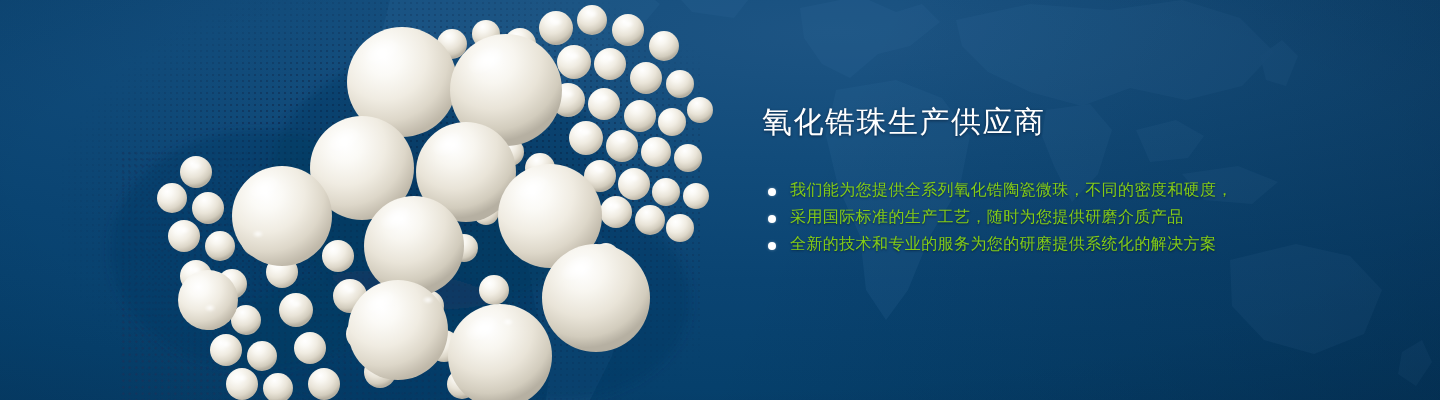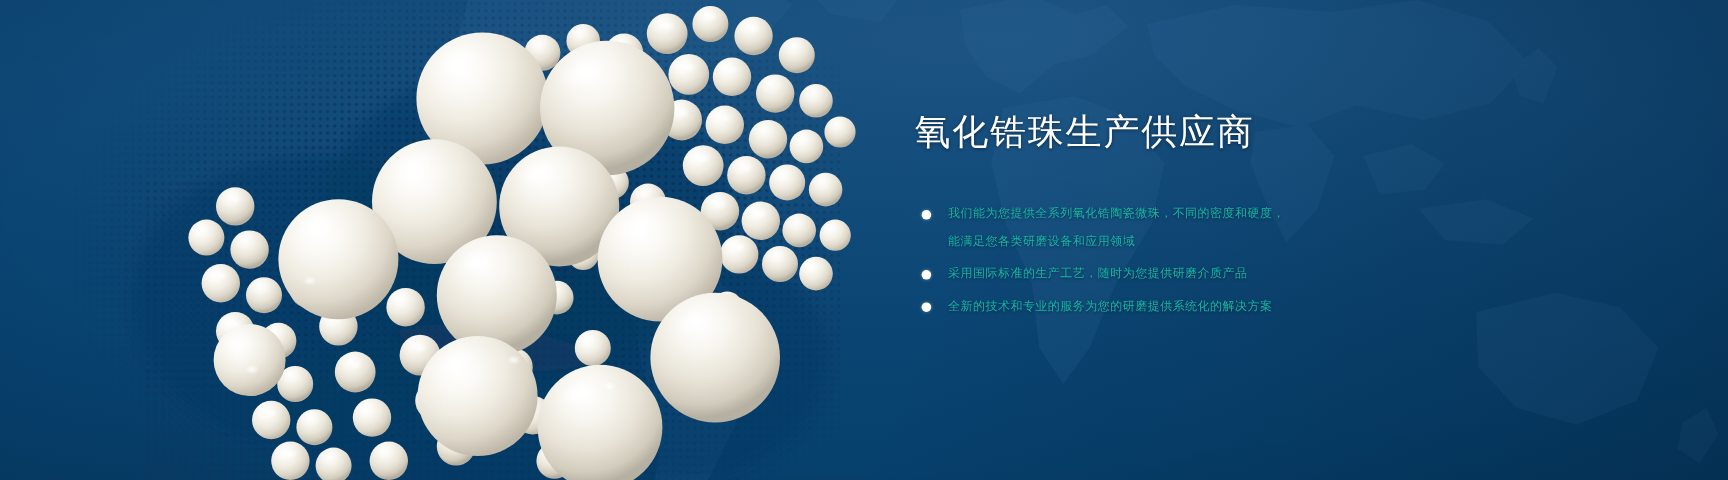--- a/index.html
+++ b/index.html
@@ -85,44 +85,45 @@
     width:560px;height:380px;
     border-radius:50%;
     background:radial-gradient(50% 50% at 50% 50%, rgba(2,26,50,0.30) 0%, rgba(2,26,50,0.0) 72%);
     filter:blur(6px);
     pointer-events:none;
   }
 
   
   .copy{
     position:absolute;
-    left:762px;top:93px;
+    left:762px;top:106px;
     width:500px;
+    font-family:Liberation Mono, monospace;
   }
   .headline{
     margin:0;
     font-size:30px;
     font-weight:400;
     letter-spacing:1.5px;
     color:#ffffff;
     line-height:1.2;
     text-shadow:0 1px 3px rgba(0,10,26,.55);
     white-space:nowrap;
   }
   .bullets{
     list-style:none;
     margin:38px 0 0 0;
     padding:0;
   }
   .bullet{
     position:relative;
     padding-left:28px;
     margin-bottom:4px;
-    color:#14b8a6;
-    font-size:10px;
+    color:#84cc16;
+    font-size:16px;
     line-height:23px;
     letter-spacing:.4px;
     text-shadow:0 1px 2px rgba(0,10,26,.5);
   }
   .dot{
     position:absolute;
     left:6px;top:8px;
     width:8px;height:8px;
     border-radius:50%;
     background:#ffffff;
@@ -362,21 +363,20 @@
 
   <div class="copy">
 
     <h1 class="headline">氧化锆珠生产供应商</h1>
 
     <ul class="bullets">
 
       <li class="bullet">
         <span class="dot"></span>
         <span class="line">我们能为您提供全系列氧化锆陶瓷微珠，不同的密度和硬度，</span>
-        <span class="line">能满足您各类研磨设备和应用领域</span>
       </li>
 
       <li class="bullet">
         <span class="dot"></span>
         <span class="line">采用国际标准的生产工艺，随时为您提供研磨介质产品</span>
       </li>
 
       <li class="bullet">
         <span class="dot"></span>
         <span class="line">全新的技术和专业的服务为您的研磨提供系统化的解决方案</span>

